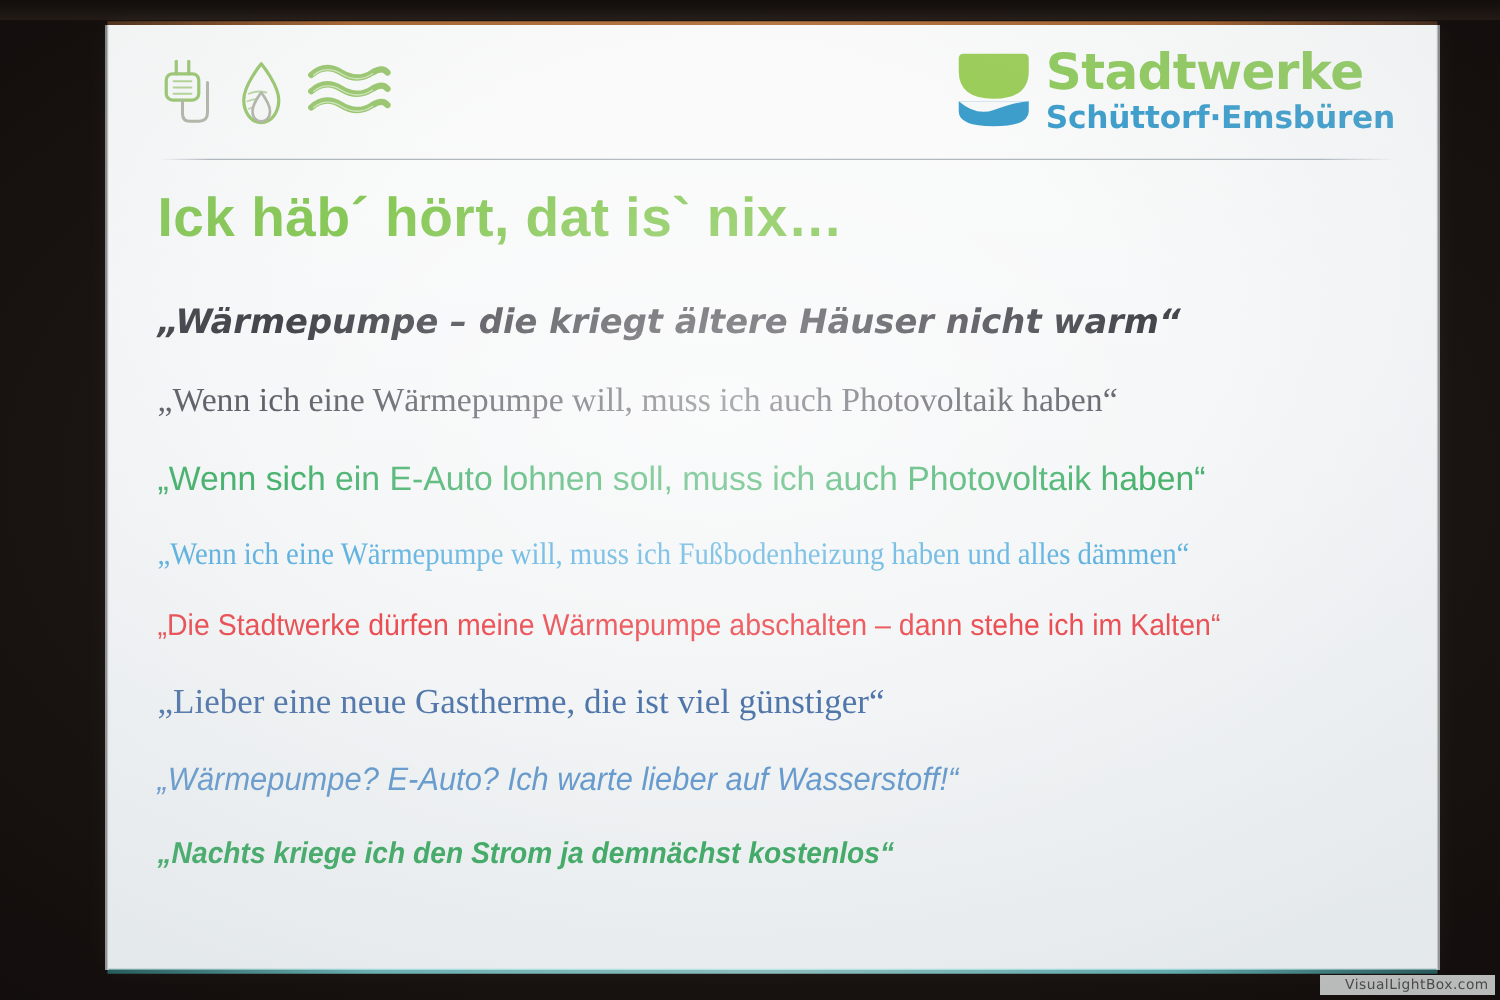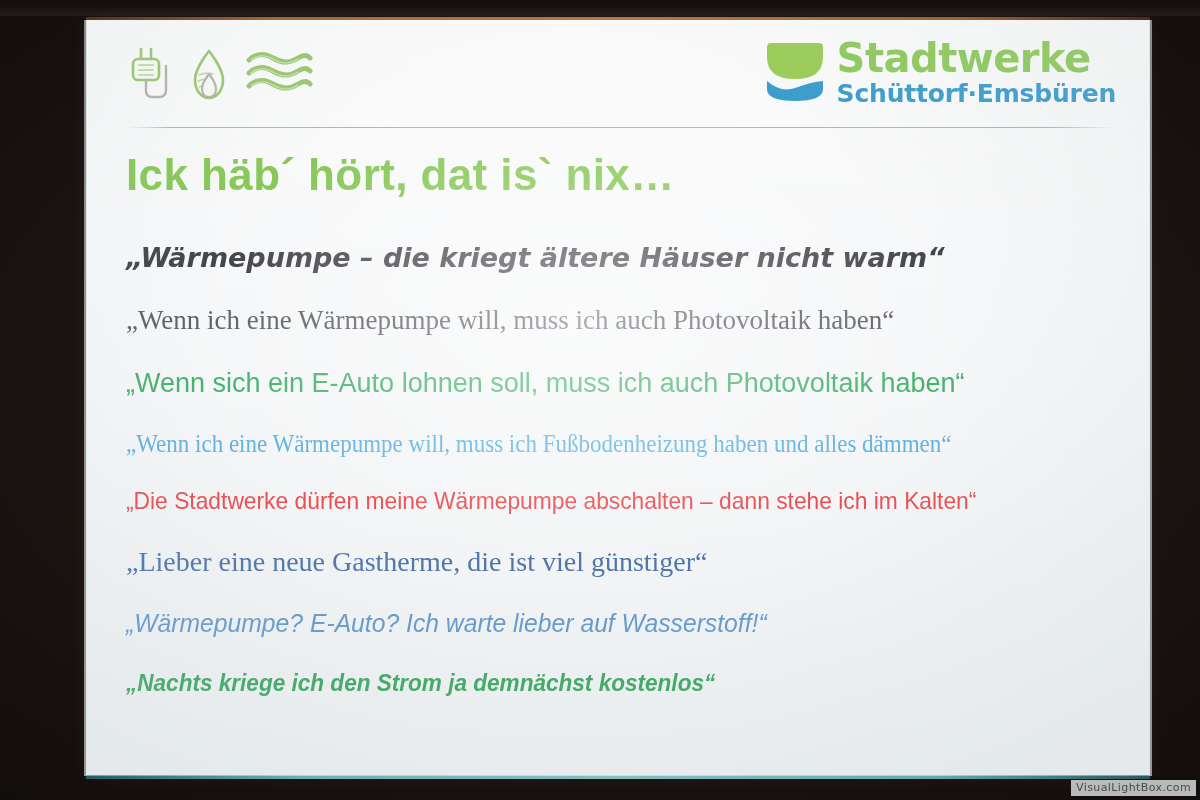--- a/index.html
+++ b/index.html
@@ -234,21 +234,21 @@
   
   .watermark {
     position: absolute;
     right: 4px;
     bottom: 4px;
     background: rgba(222,224,224,0.82);
     color: #4a4a4a;
     font-family: "DejaVu Sans", sans-serif;
     font-size: 11px;
     letter-spacing: 0.4px;
-    padding: 2px 5px 3px 5px;
+    padding: 2px 5px 3px 20px;
     line-height: 1;
   }
 </style>
 </head>
 <body>
 
 <div id="photo">
   <div class="dark-vignette"></div>
   <div class="frame-top-band"></div>
 

